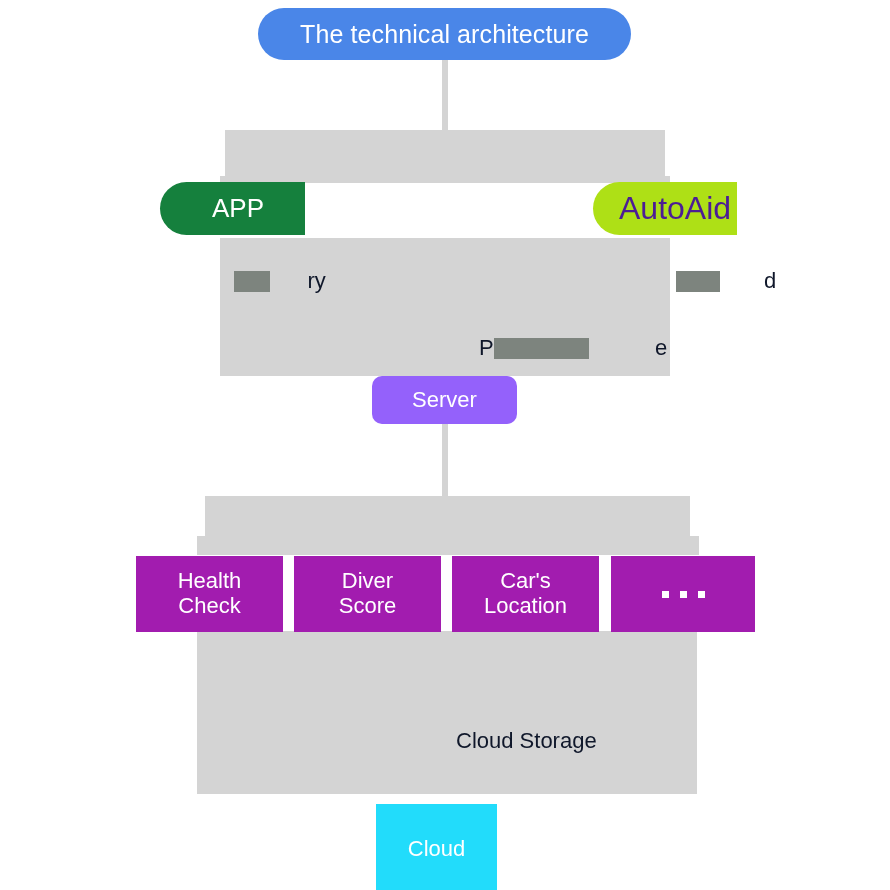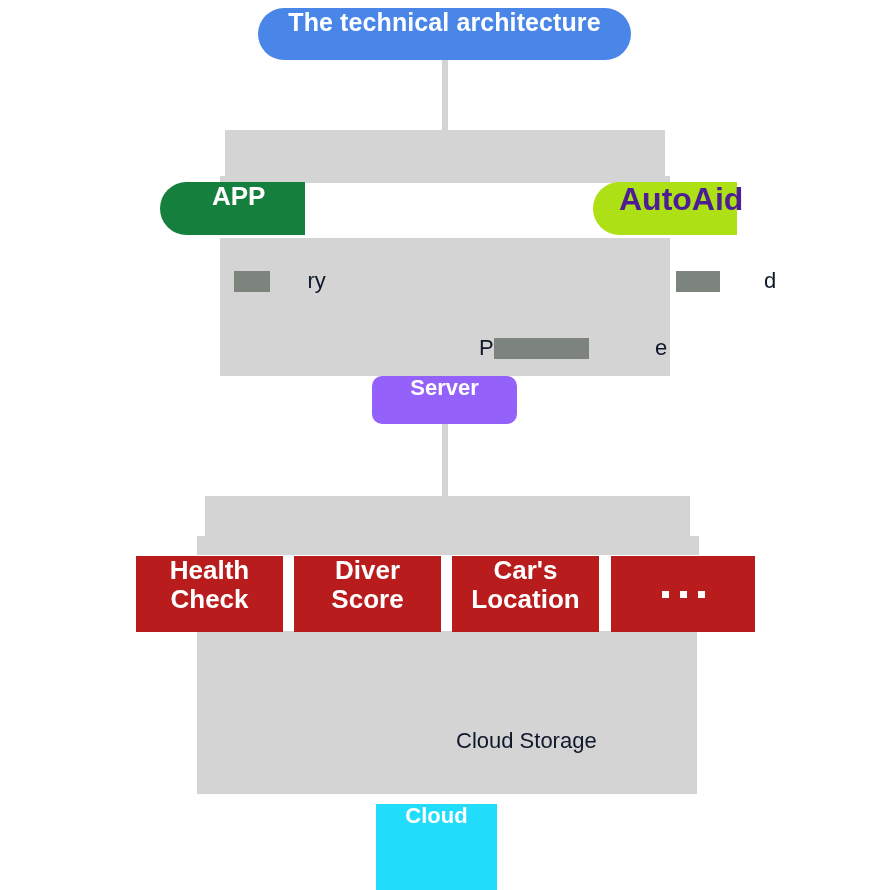--- a/index.html
+++ b/index.html
@@ -19,25 +19,25 @@
     height: 890px;
     background: #ffffff;
     overflow: hidden;
   }
 
   
   .node {
     position: absolute;
     box-sizing: border-box;
     display: flex;
+    align-items: center;
     justify-content: center;
     text-align: center;
     line-height: 1.12;
     white-space: pre-line;
-    font-weight: bold;
   }
 
   
   .panel {
     position: absolute;
     background: #d4d4d4;
   }
 
   
   .connector {
@@ -75,23 +75,23 @@
   }
 
   
   .white-band {
     position: absolute;
     background: #ffffff;
   }
 
   
   .purple-box {
-    background: #b91c1c;
-    color: #ffffff;
-    font-size: 26px;
+    background: #a21caf;
+    color: #ffffff;
+    font-size: 22px;
   }
   .server-box {
     background: #9461fb;
     color: #ffffff;
     font-size: 22px;
   }
 
   
   .cyan-box {
     background: #22dcfb;

